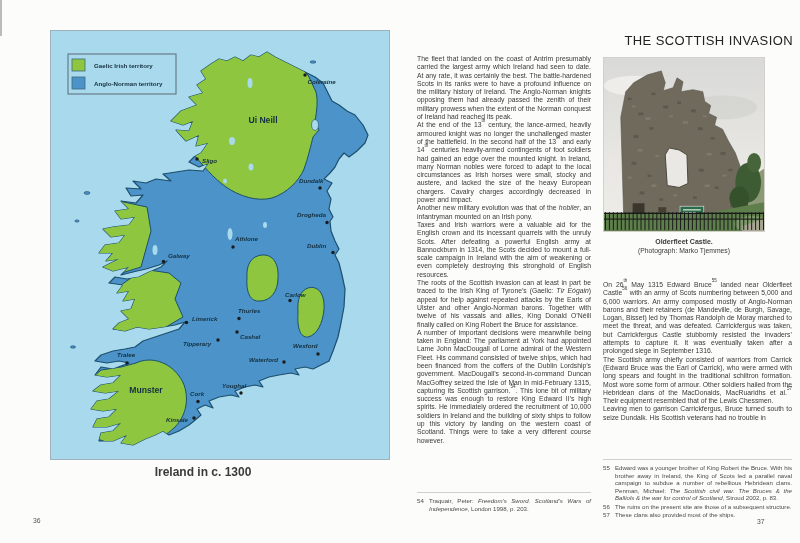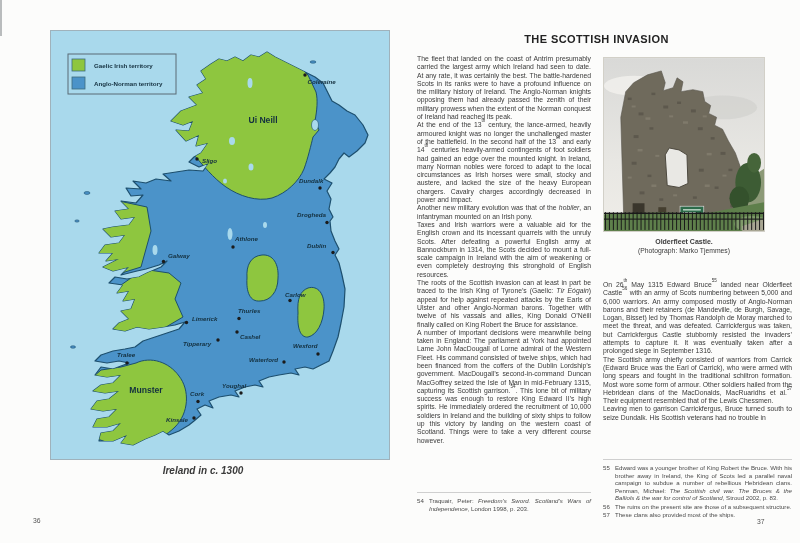--- a/index.html
+++ b/index.html
@@ -4,31 +4,31 @@
 <style>
   html,body{margin:0;padding:0;}
   body{
     width:800px;height:543px;position:relative;overflow:hidden;
     background:#fcfcfb;font-family:"Liberation Sans",sans-serif;color:#333;
   }
   .scan-edge{position:absolute;left:0;top:0;width:2px;height:36px;background:#b9bcbd;}
   
   .map-fig{position:absolute;left:50px;top:30px;width:338px;height:428px;border:1px solid #9fb2bb;background:#a9d9ec;}
   .map-caption{position:absolute;left:34px;top:465px;width:338px;text-align:center;
-    font-size:10px;font-weight:bold;color:#3a3a3a;font-style:italic;}
+    font-size:12px;font-weight:bold;color:#3a3a3a;}
   .pagenum{position:absolute;font-size:6.8px;color:#555;}
   .pagenum-left{left:33px;top:517px;}
   .pagenum-right{left:757px;top:518px;}
   
   .city{font-family:"Liberation Sans",sans-serif;font-size:6.2px;font-weight:bold;font-style:italic;fill:#14303f;}
   .region{font-family:"Liberation Sans",sans-serif;font-size:8.6px;font-weight:bold;fill:#14303f;}
   .legend-label{font-family:"Liberation Sans",sans-serif;font-size:6.2px;font-weight:bold;fill:#14303f;}
   
-  .article-title{position:absolute;left:400px;top:33px;width:393px;text-align:center;
-    font-size:11px;font-weight:bold;letter-spacing:.4px;color:#222;}
+  .article-title{position:absolute;left:400px;top:33px;width:393px;text-align:right;
+    font-size:13px;font-weight:normal;letter-spacing:.4px;color:#222;}
   .col{position:absolute;font-size:6.8px;line-height:8.3px;text-align:justify;color:#3a3a3a;}
   .col p{margin:0;}
   .col1{left:417px;top:55px;width:174px;}
   .col2{left:603px;top:281px;width:189px;}
   sup{font-size:4.6px;line-height:0;position:relative;top:-2px;}
   .photo{position:absolute;left:603px;top:57px;width:162px;height:175px;border:1px solid #d2d0c8;box-sizing:border-box;overflow:hidden;}
   .photo-caption{position:absolute;left:603px;top:238px;width:162px;text-align:center;line-height:8.6px;color:#3a3a3a;}
   .photo-caption .cap1{font-size:7px;font-weight:bold;}
   .photo-caption .cap2{font-size:6.8px;}
   .fn-rule{position:absolute;border-top:1px solid #cfcfcf;height:0;}

